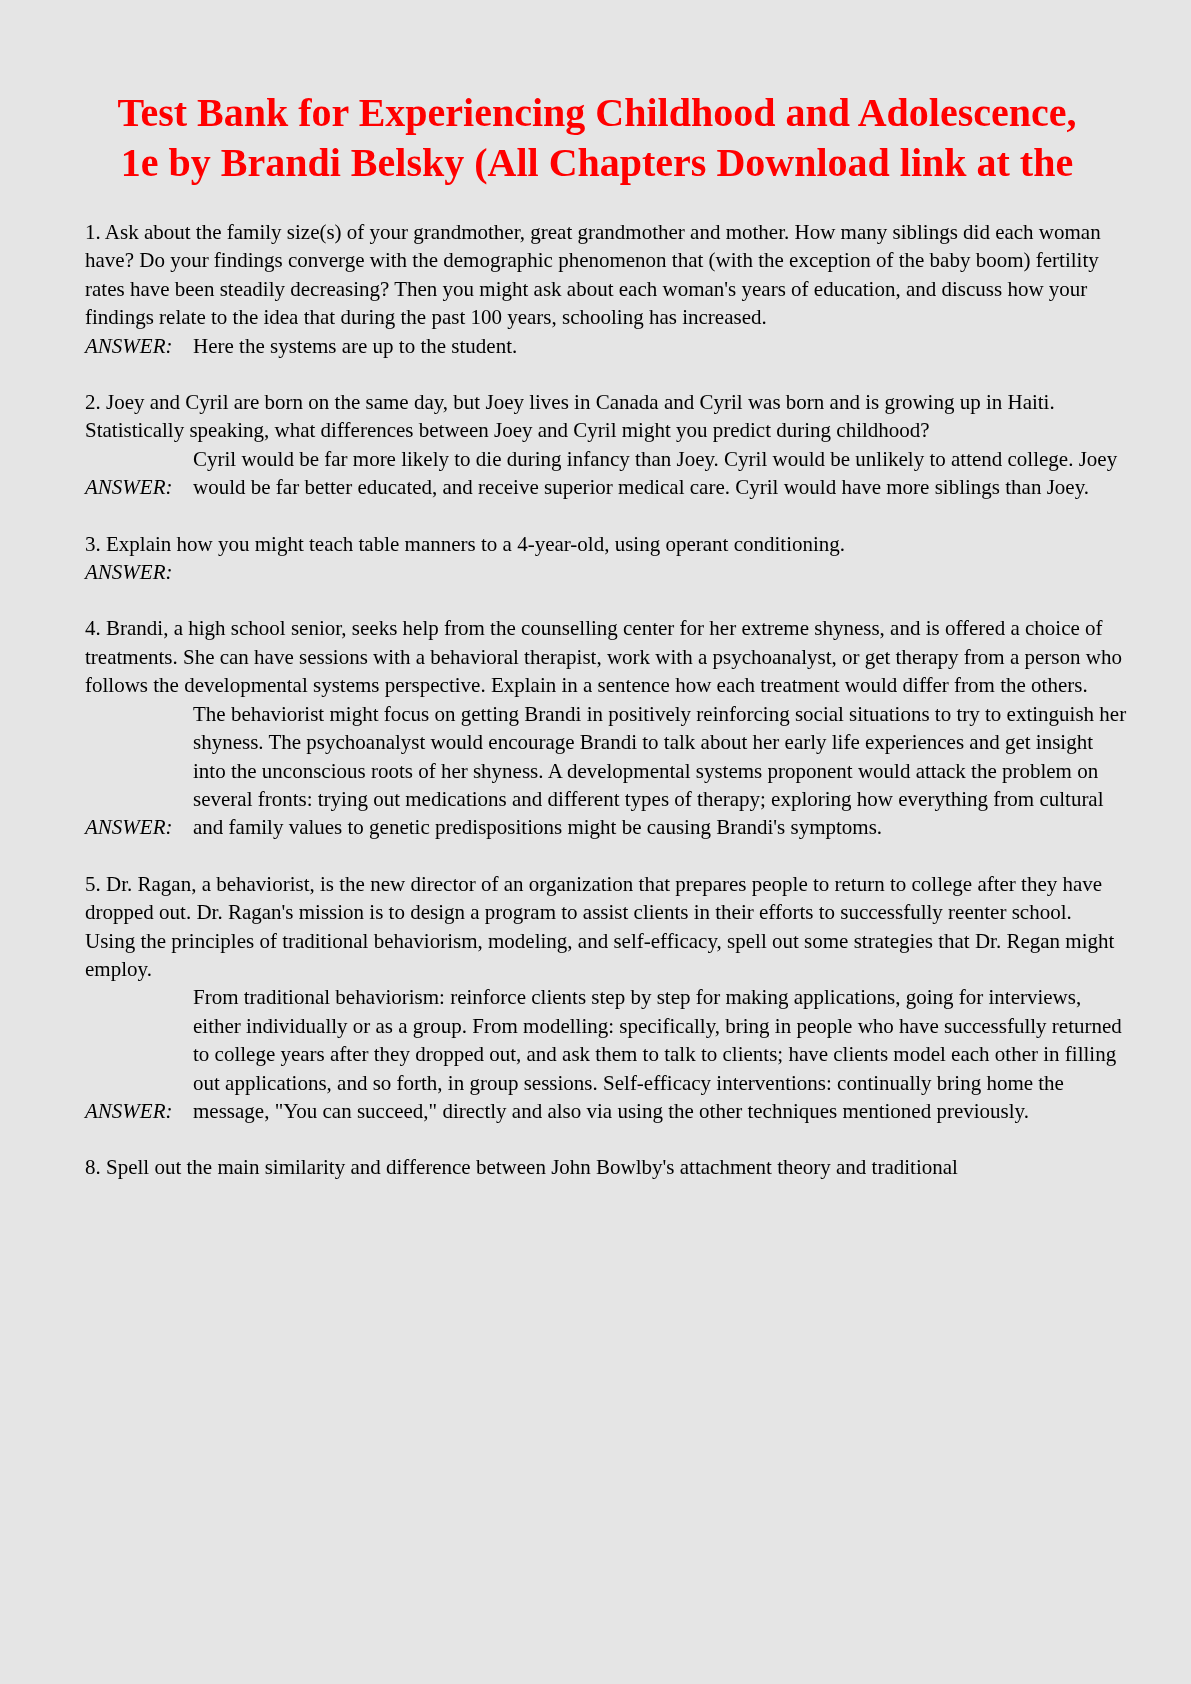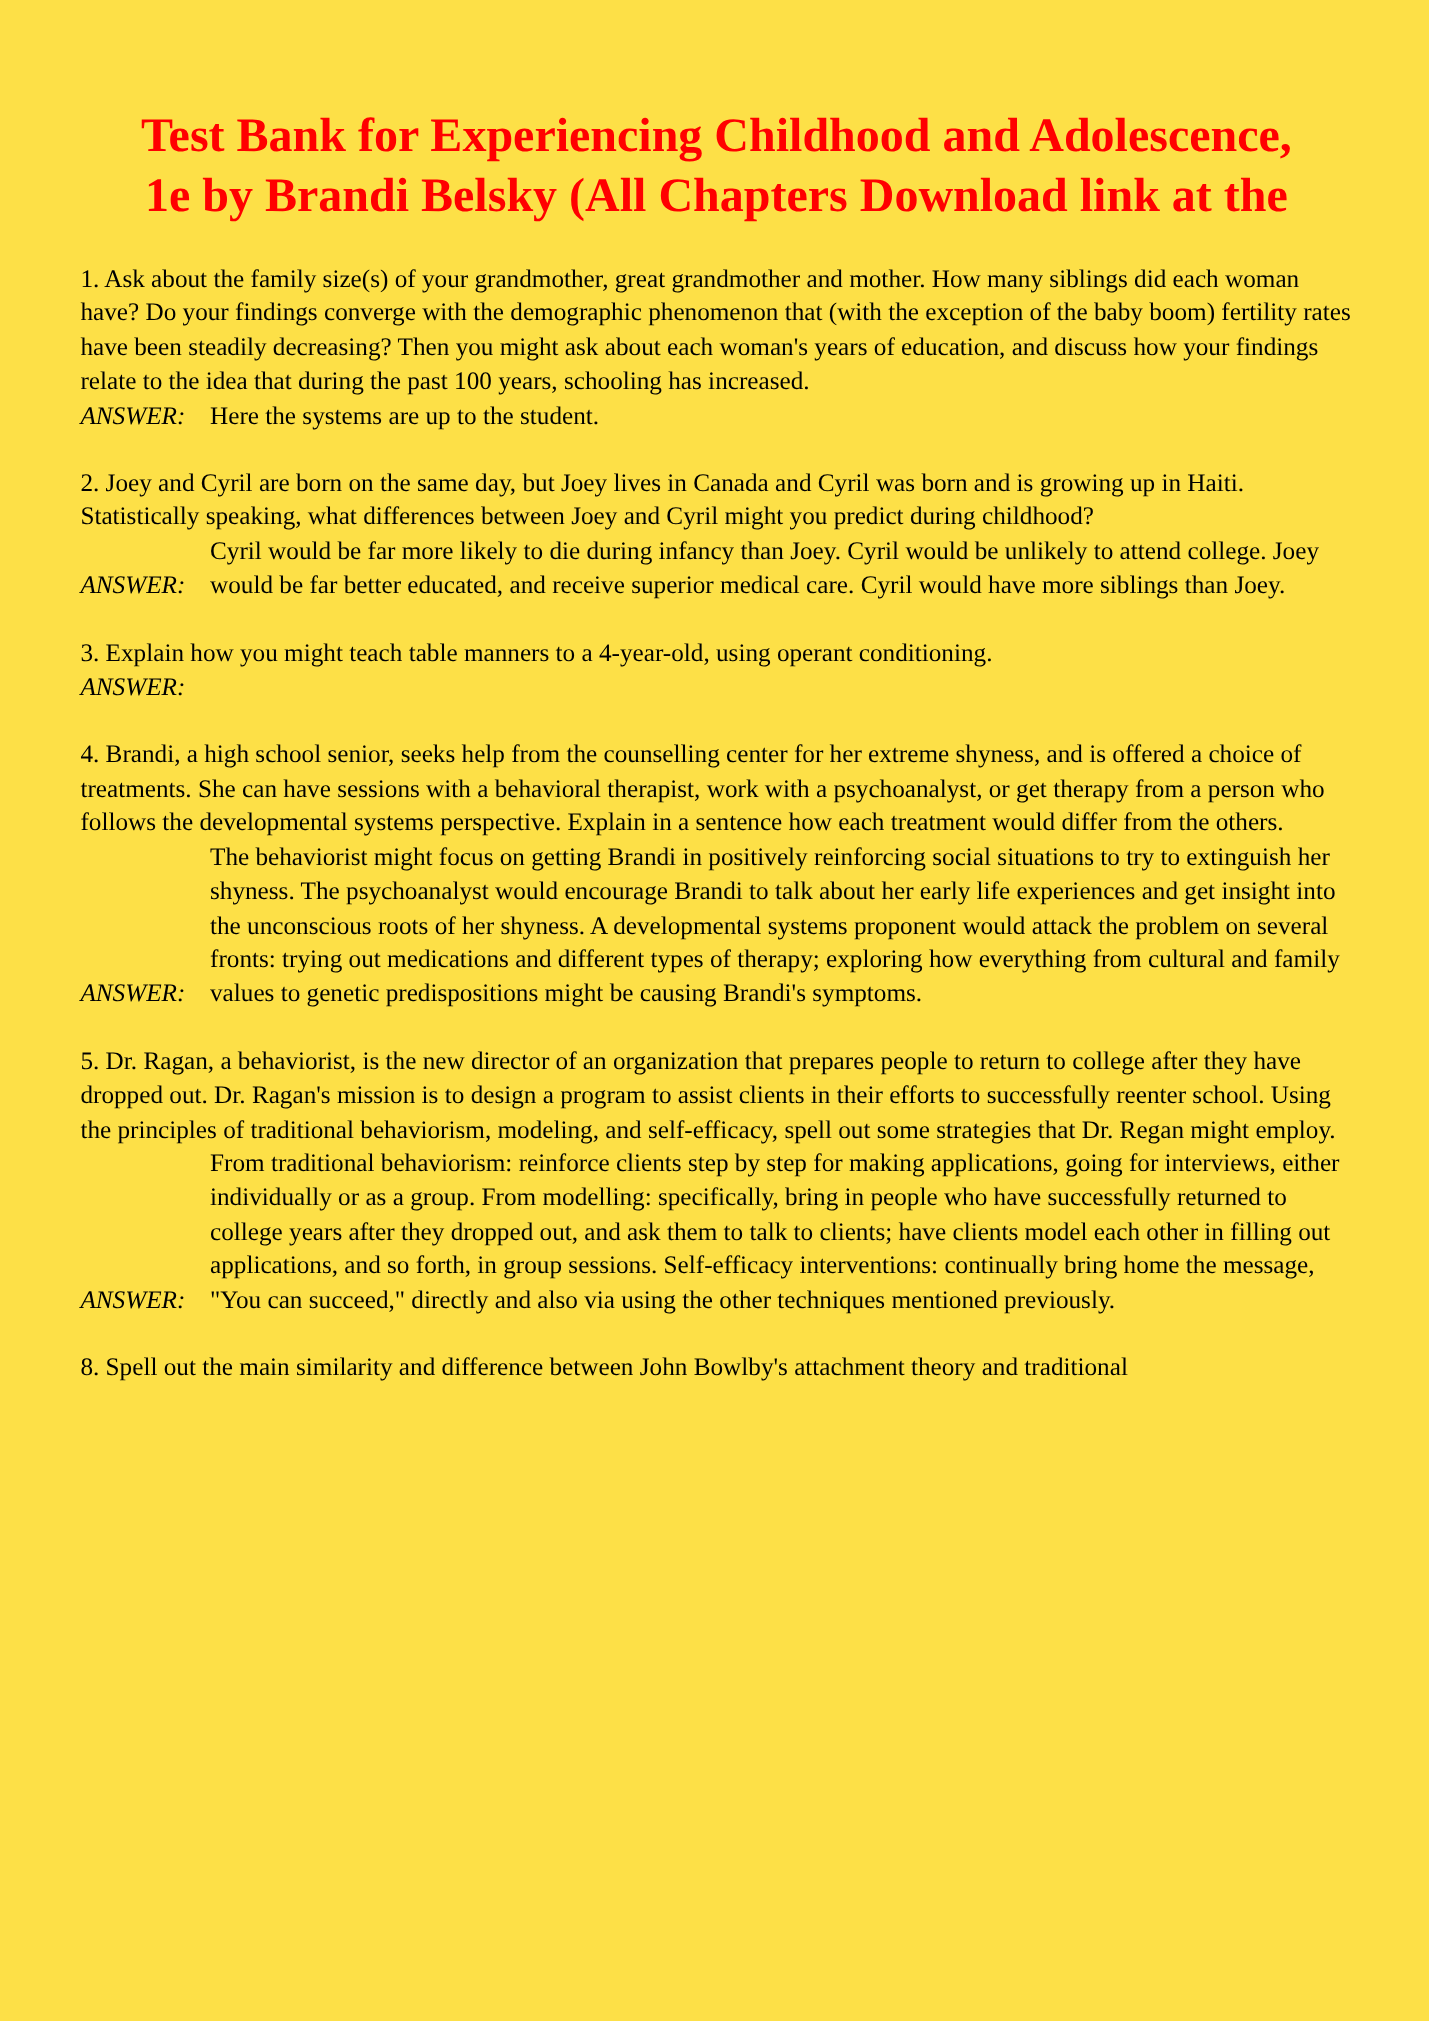--- a/index.html
+++ b/index.html
@@ -9,40 +9,40 @@
     height: 1684px;
     background: #ffffff;
     color: #000000;
     font-family: "Liberation Serif", "DejaVu Serif", serif;
   }
   .page {
     width: 1191px;
     height: 1684px;
     padding: 88px 64px 40px 67px;
     overflow: hidden;
-    background: #fde047;
+    background: #e5e5e5;
   }
   .doc-title {
     color: #ff0000;
     font-weight: 700;
     font-size: 40px;
     line-height: 50px;
     text-align: center;
     margin: 0 0 30px 0;
   }
   .chapter-heading {
     font-size: 21px;
     line-height: 28px;
     margin: 0 0 26px 0;
   }
   .content {
     font-size: 21px;
     line-height: 28.4px;
   }
-  .qa { margin: 0 0 28px 0; }
+  .qa { margin: 0 0 28px 18px; }
   .qa:last-child { margin-bottom: 0; }
   .question { margin: 0; }
   .answer { display: flex; align-items: flex-end; }
   .answer-label {
     flex: 0 0 108px;
     width: 108px;
     font-style: italic;
   }
   .answer-body { flex: 1; }
 </style>

